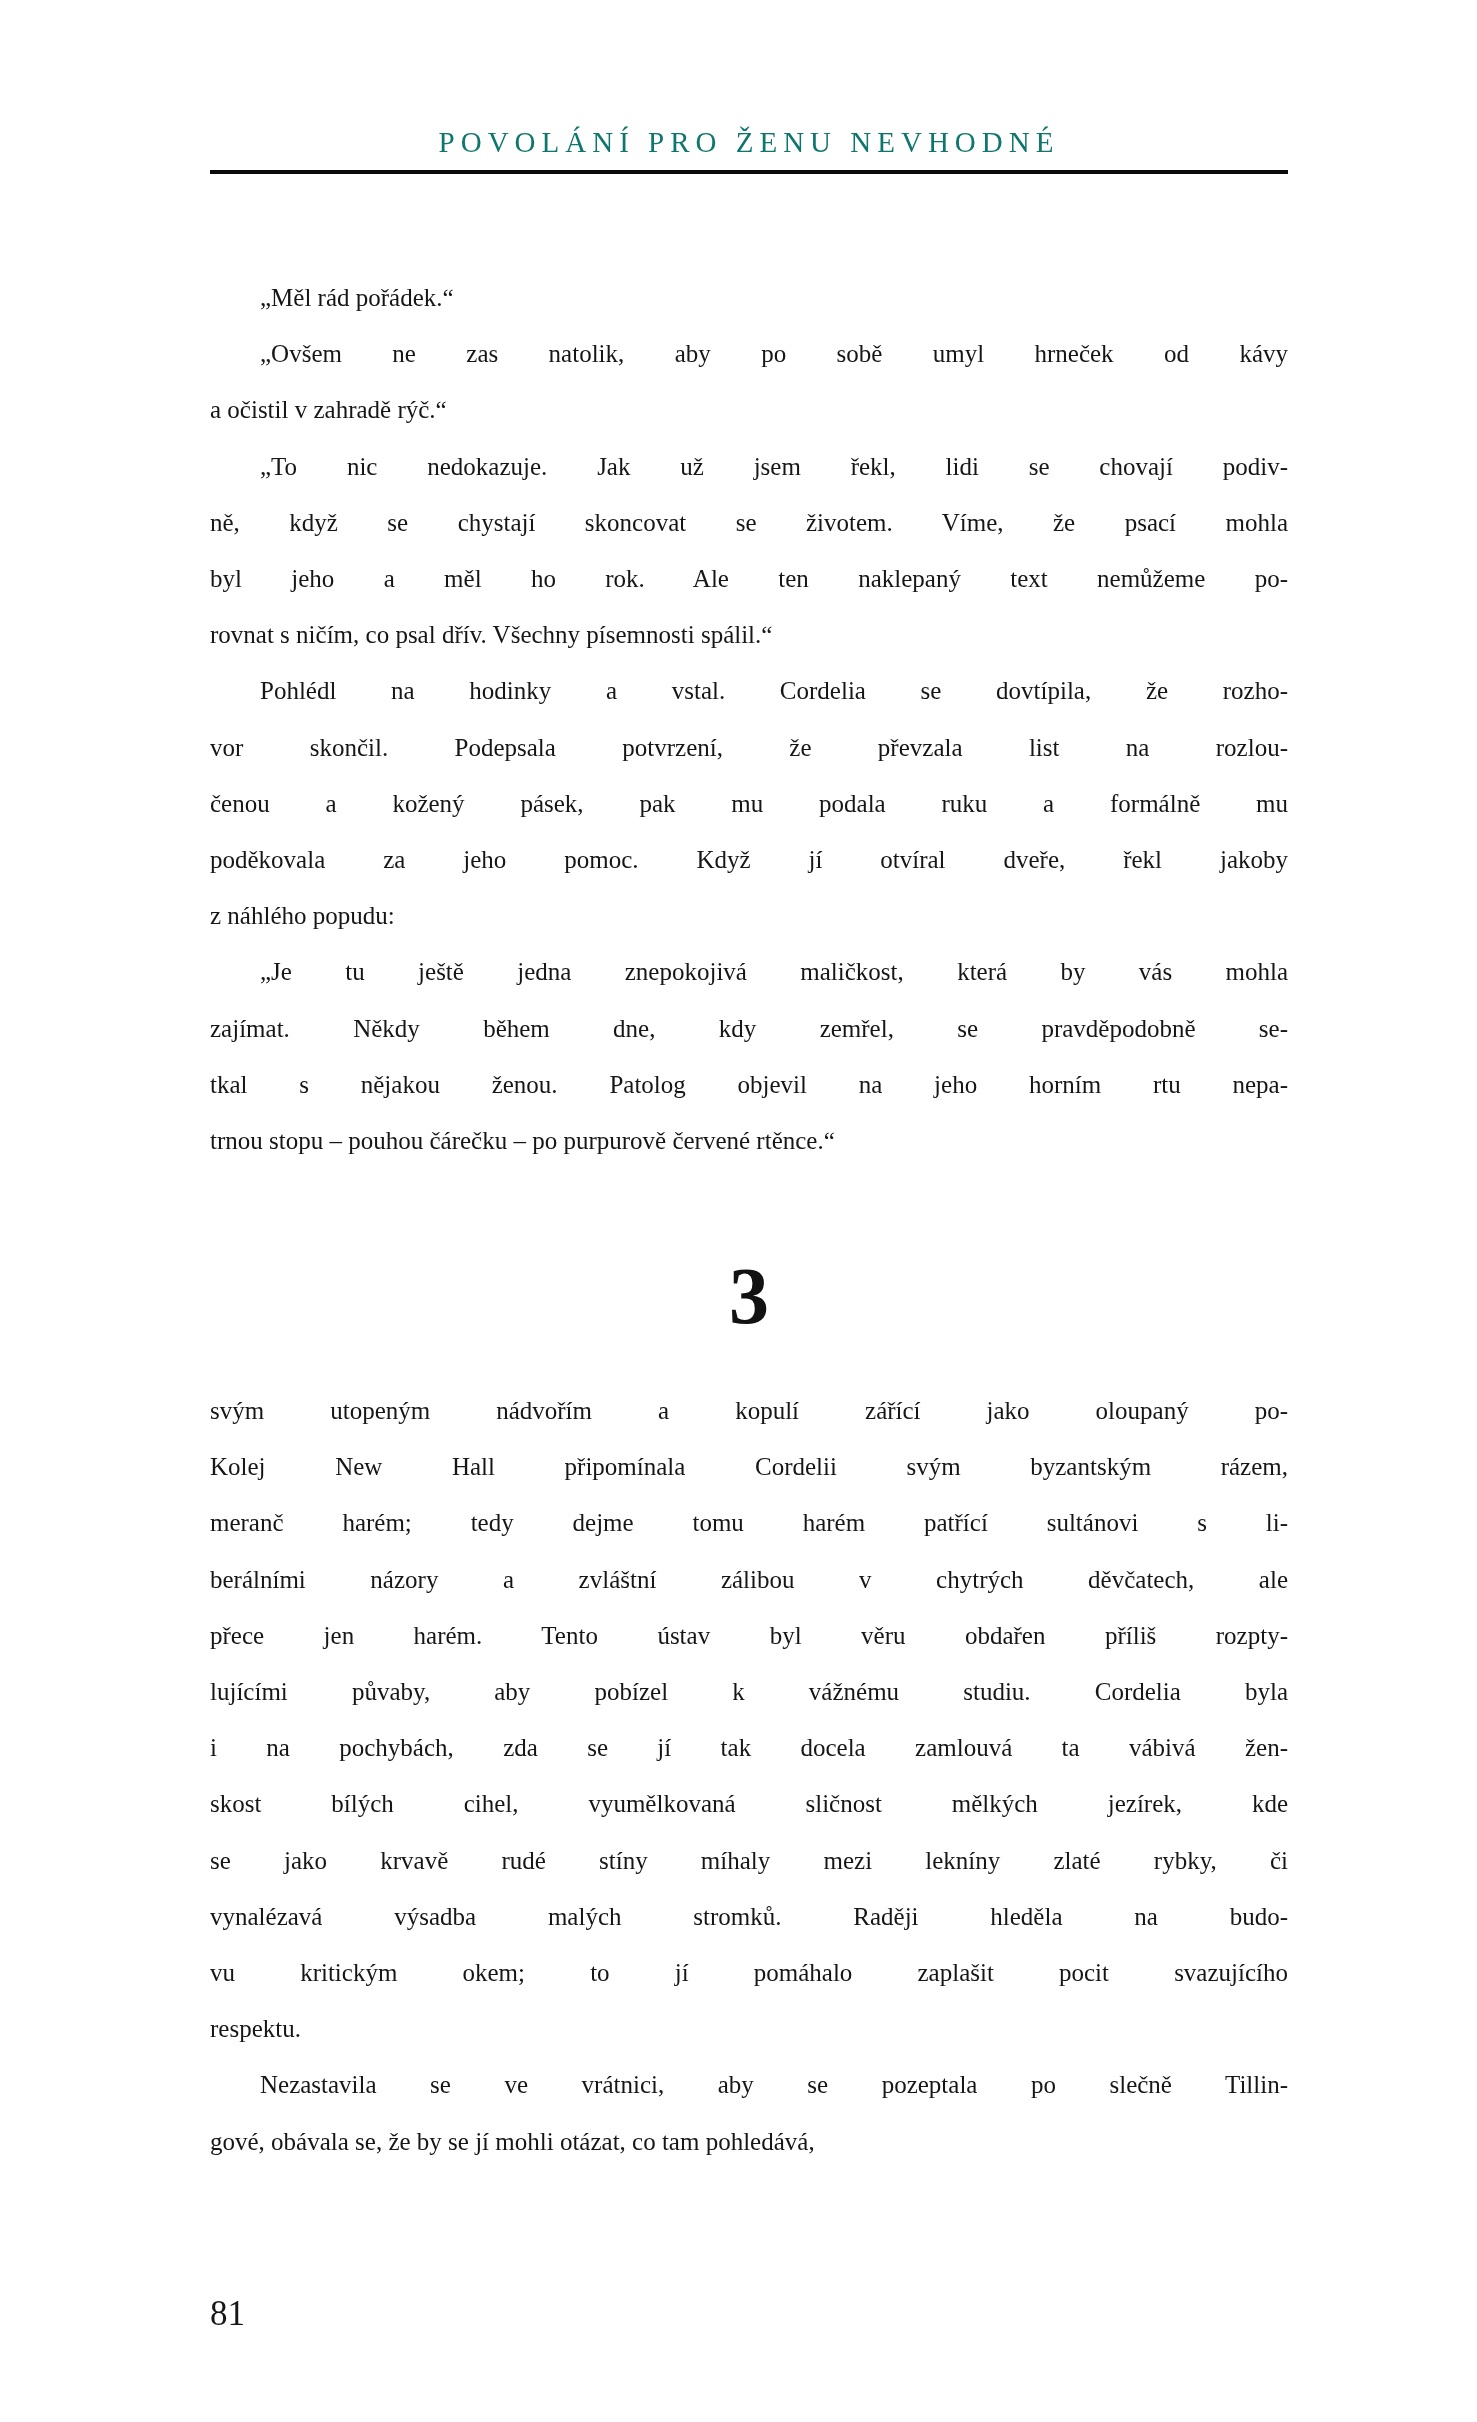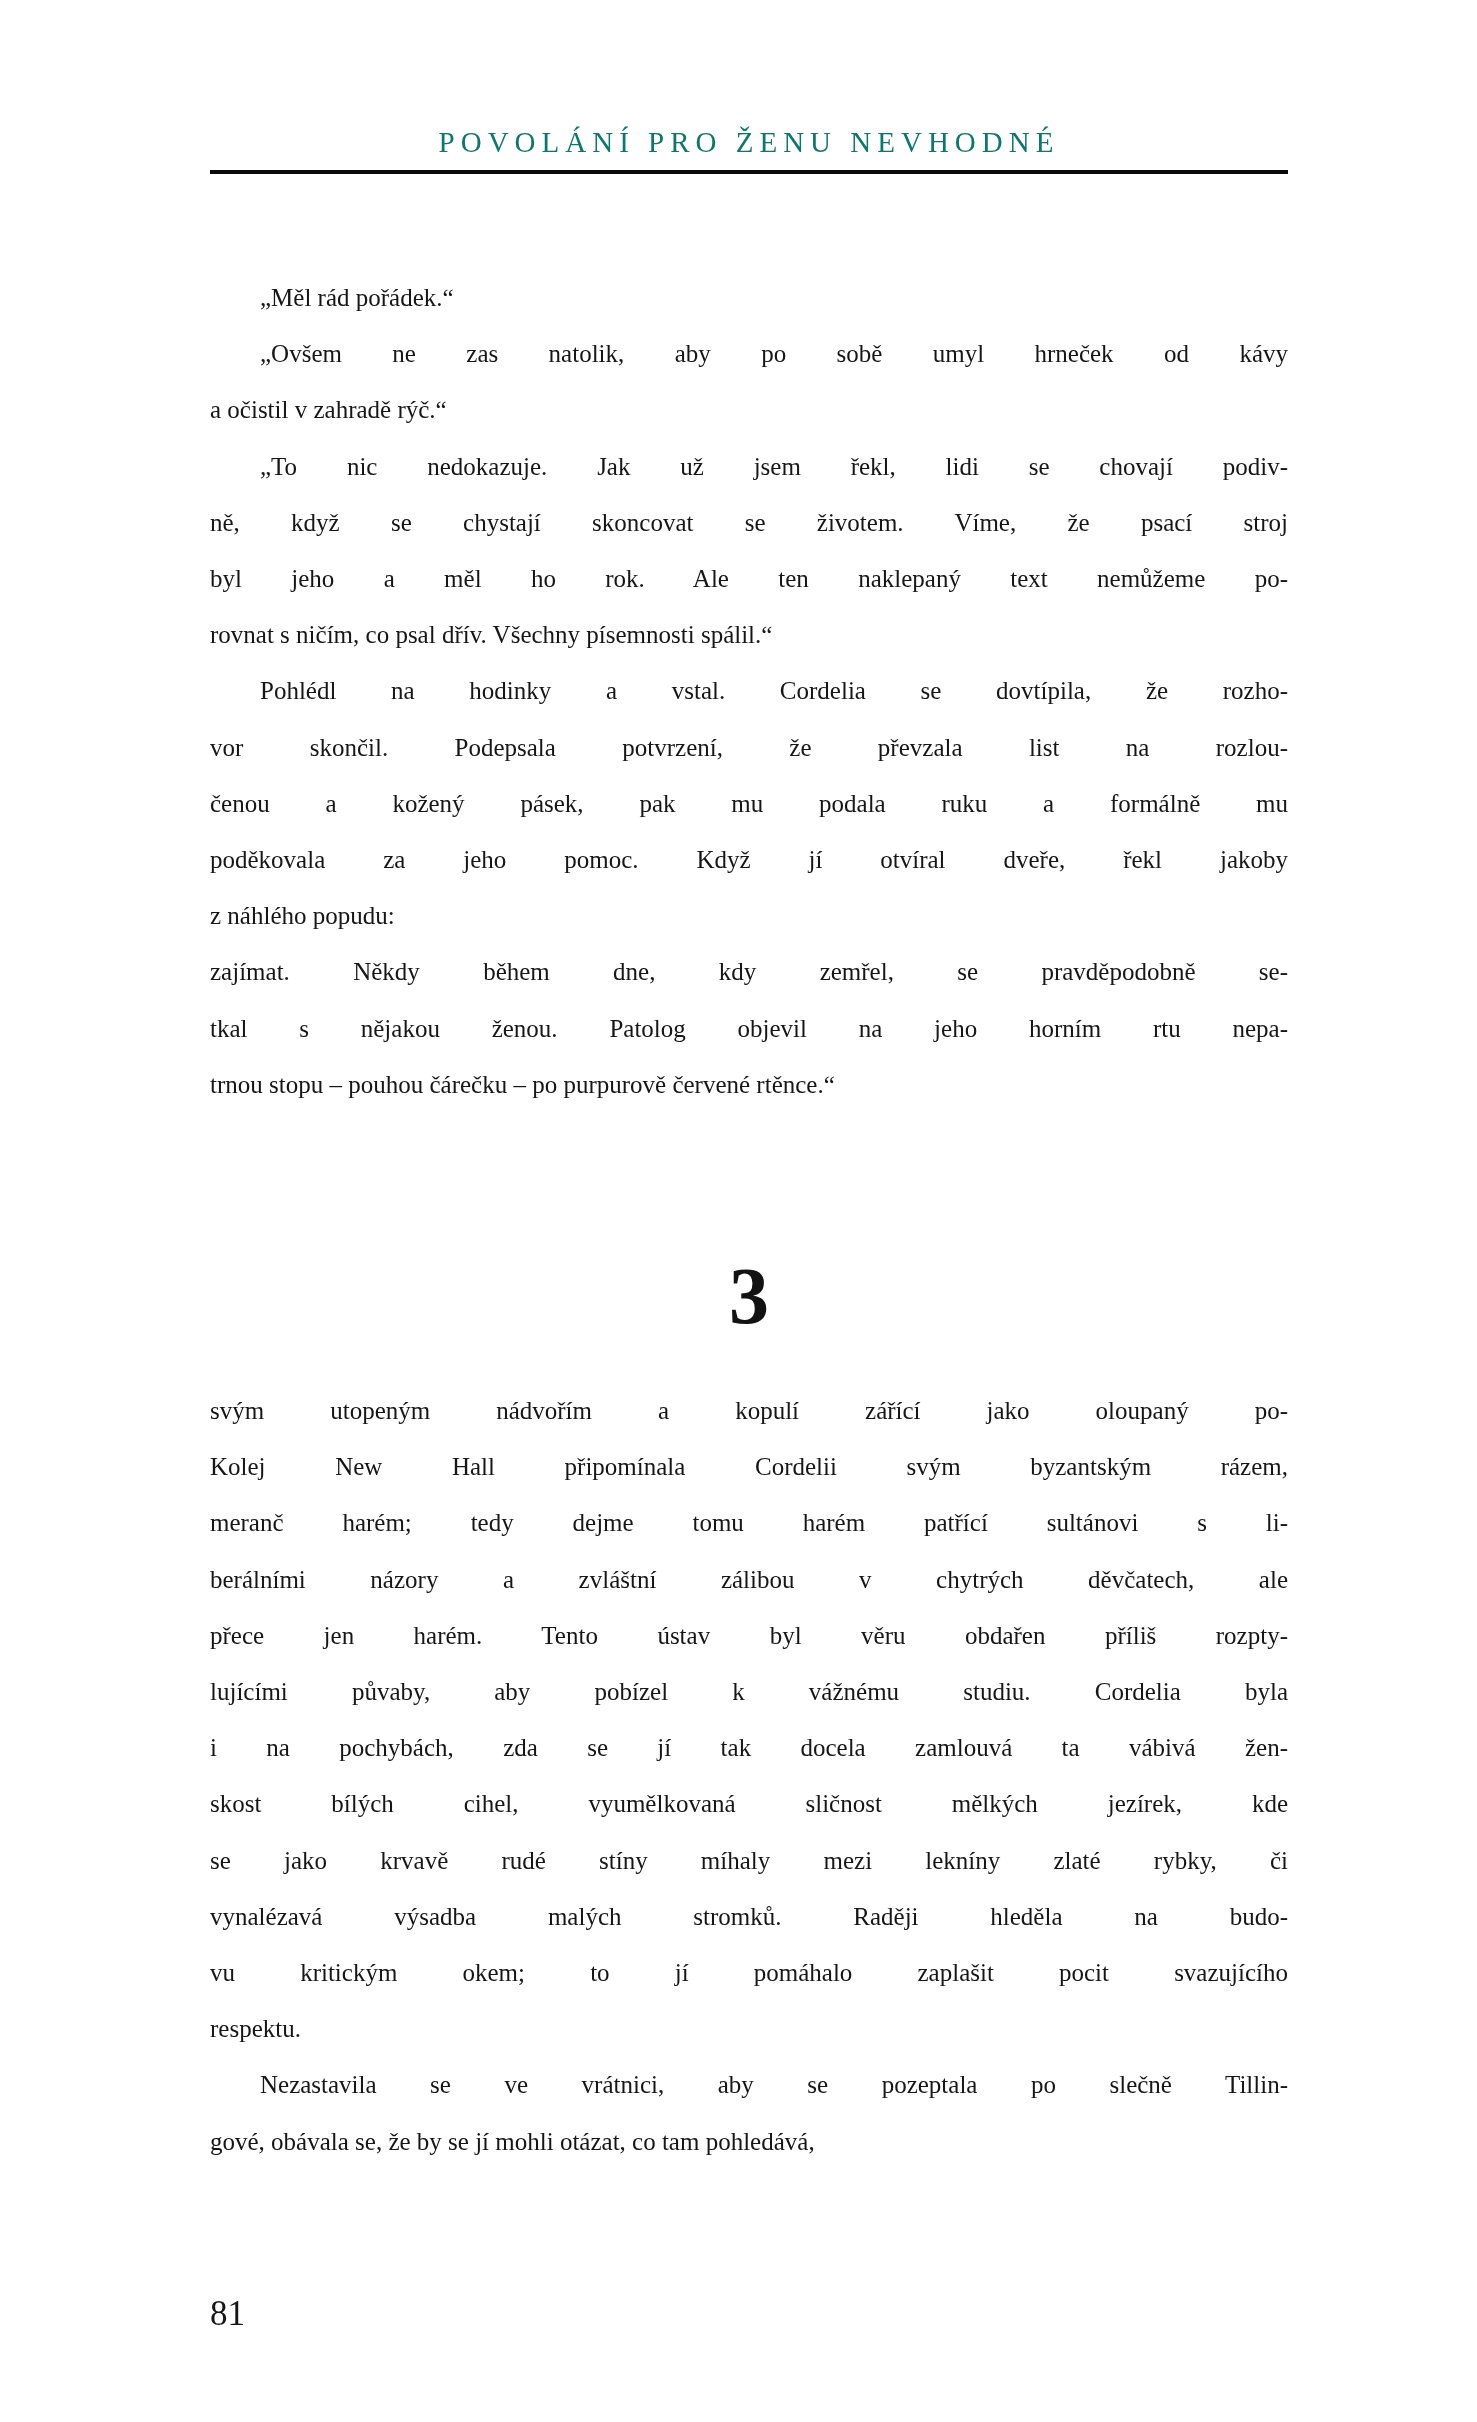--- a/index.html
+++ b/index.html
@@ -87,32 +87,33 @@
   <div class="text-block" id="block-top">
       <div class="para">
         <div class="line first-indent last">„Měl rád pořádek.“</div>
       </div>
       <div class="para">
         <div class="line first-indent">„Ovšem ne zas natolik, aby po sobě umyl hrneček od kávy</div>
         <div class="line last">a očistil v zahradě rýč.“</div>
       </div>
       <div class="para">
         <div class="line first-indent">„To nic nedokazuje. Jak už jsem řekl, lidi se chovají podiv-</div>
-        <div class="line">ně, když se chystají skoncovat se životem. Víme, že psací stroj</div>
+        <div class="line">ně, když se chystají skoncovat se životem. Víme, že psací mohla</div>
         <div class="line">byl jeho a měl ho rok. Ale ten naklepaný text nemůžeme po-</div>
         <div class="line last">rovnat s ničím, co psal dřív. Všechny písemnosti spálil.“</div>
       </div>
       <div class="para">
         <div class="line first-indent">Pohlédl na hodinky a vstal. Cordelia se dovtípila, že rozho-</div>
         <div class="line">vor skončil. Podepsala potvrzení, že převzala list na rozlou-</div>
         <div class="line">čenou a kožený pásek, pak mu podala ruku a formálně mu</div>
         <div class="line">poděkovala za jeho pomoc. Když jí otvíral dveře, řekl jakoby</div>
         <div class="line last">z náhlého popudu:</div>
       </div>
       <div class="para">
+        <div class="line first-indent">„Je tu ještě jedna znepokojivá maličkost, která by vás mohla</div>
         <div class="line">zajímat. Někdy během dne, kdy zemřel, se pravděpodobně se-</div>
         <div class="line">tkal s nějakou ženou. Patolog objevil na jeho horním rtu nepa-</div>
         <div class="line last">trnou stopu – pouhou čárečku – po purpurově červené rtěnce.“</div>
       </div>
     </div>
 
   <div class="chapter-number">3</div>
 
   <div class="text-block" id="block-bottom">
       <div class="para">

